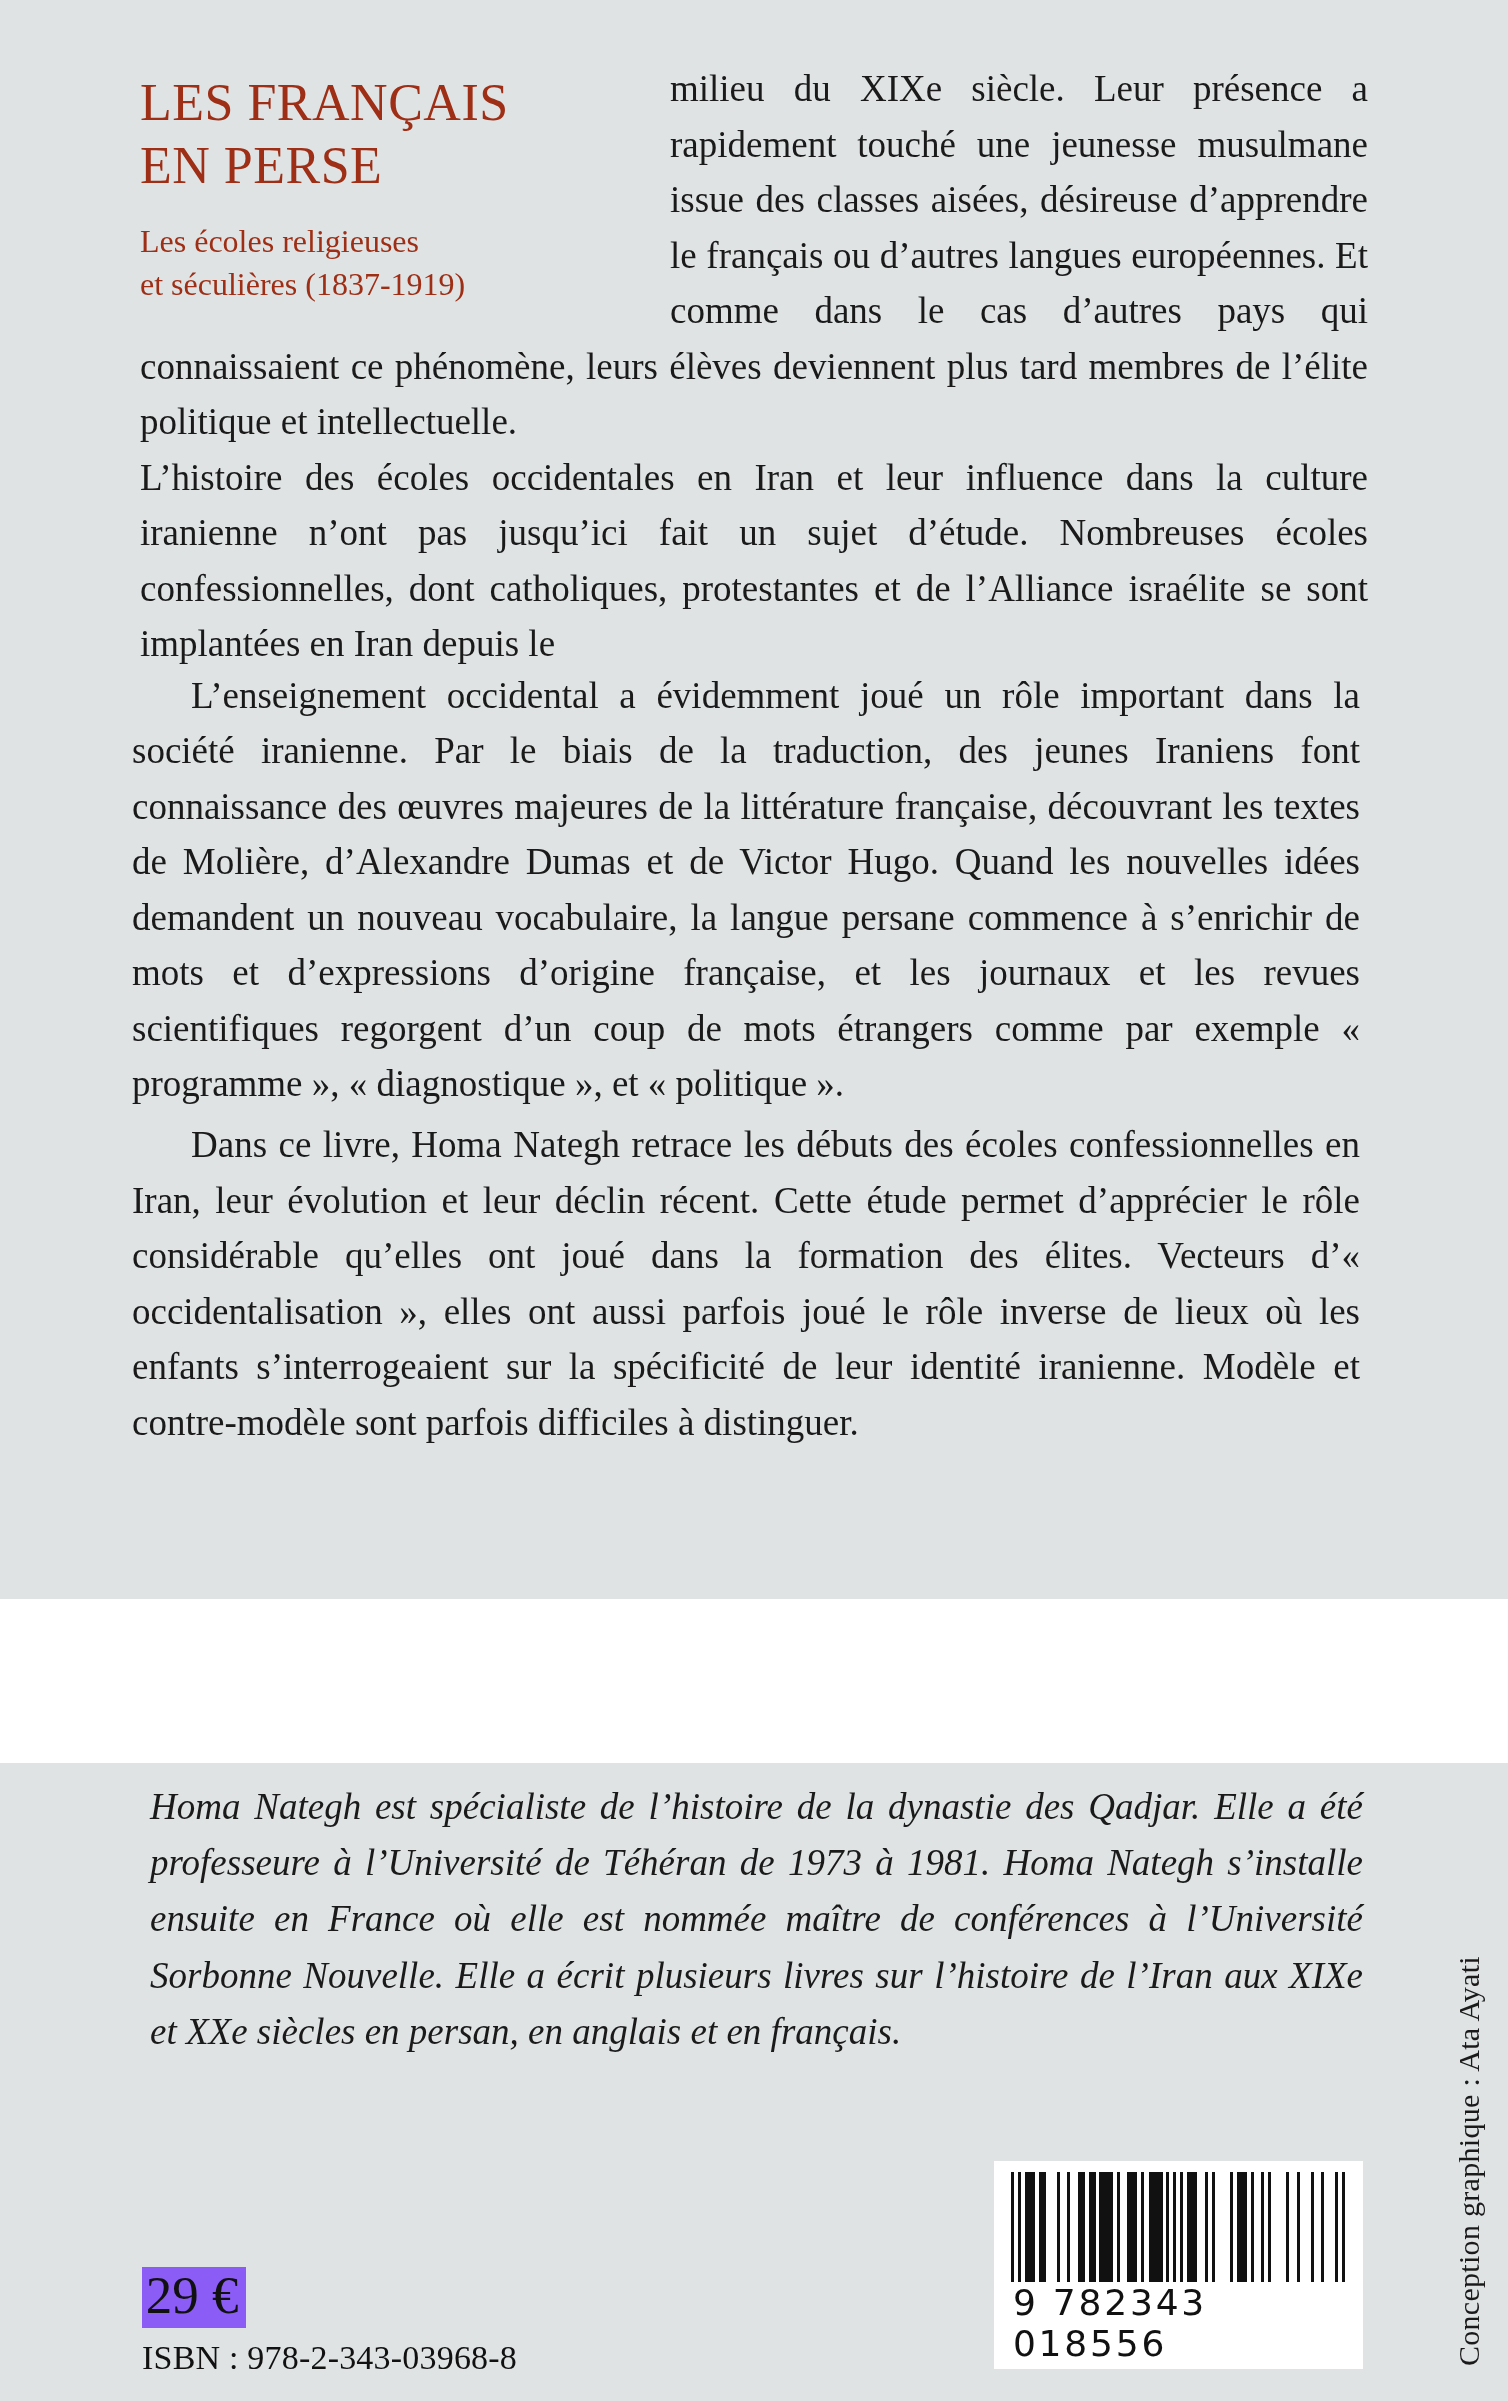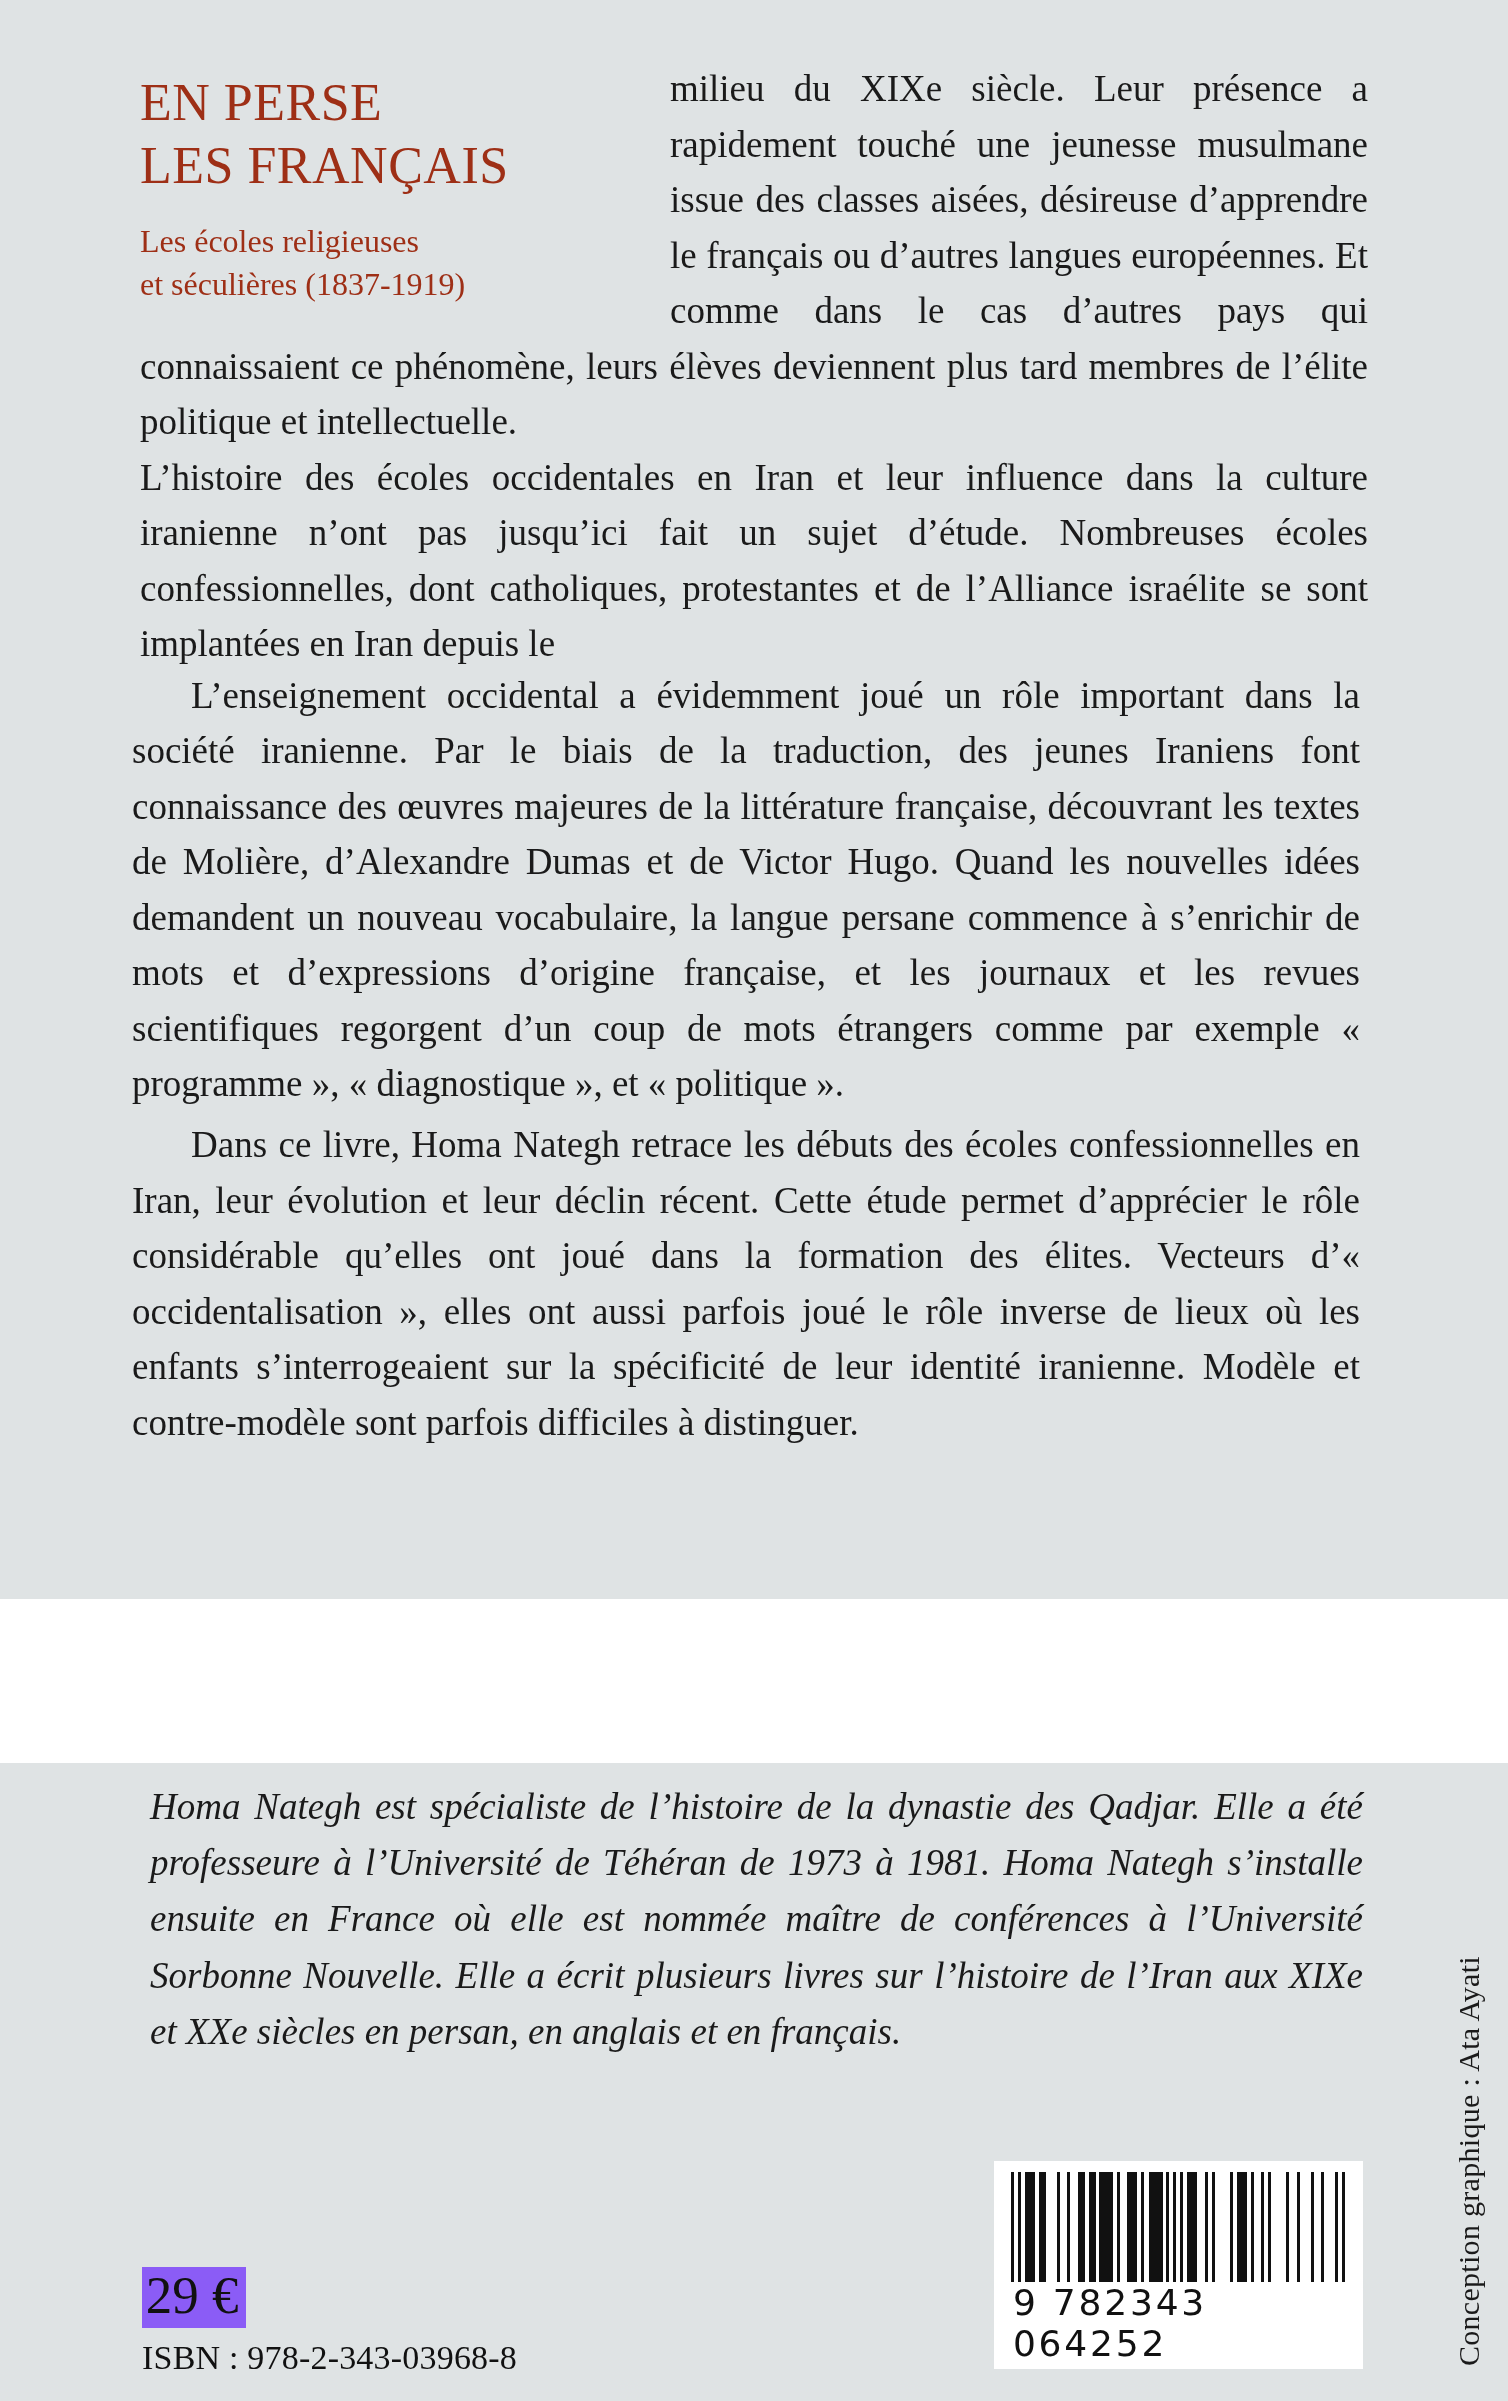--- a/index.html
+++ b/index.html
@@ -178,22 +178,22 @@
 <body>
 
 <div class="cover">
 
   <div class="white-band"></div>
 
   <div class="top-block">
 
     <div class="title-float">
       <div class="main-title">
+        <span class="t-line">LES FRANÇAIS</span>
         <span class="t-line">EN PERSE</span>
-        <span class="t-line">LES FRANÇAIS</span>
       </div>
       <div class="sub-title">
         <span class="s-line">Les écoles religieuses</span>
         <span class="s-line">et séculières (1837-1919)</span>
       </div>
     </div>
 
     <p class="blurb-p">milieu du XIXe siècle. Leur présence a rapidement touché une jeunesse musulmane issue des classes aisées, désireuse d’apprendre le français ou d’autres langues européennes. Et comme dans le cas d’autres pays qui connaissaient ce phénomène, leurs élèves deviennent plus tard membres de l’élite politique et intellectuelle.</p>
     <p class="blurb-p">L’histoire des écoles occidentales en Iran et leur influence dans la culture iranienne n’ont pas jusqu’ici fait un sujet d’étude. Nombreuses écoles confessionnelles, dont catholiques, protestantes et de l’Alliance israélite se sont implantées en Iran depuis le</p>
   </div>
@@ -242,17 +242,17 @@
         <i style="left: 240px; width: 3.3px; height: 115px;"></i>
         <i style="left: 250px; width: 3.3px; height: 115px;"></i>
         <i style="left: 257px; width: 3.3px; height: 115px;"></i>
         <i style="left: 275px; width: 3.3px; height: 115px;"></i>
         <i style="left: 286px; width: 3.3px; height: 115px;"></i>
         <i style="left: 300px; width: 3.3px; height: 115px;"></i>
         <i style="left: 310px; width: 3.3px; height: 115px;"></i>
         <i style="left: 324px; width: 3.3px; height: 142px;"></i>
         <i style="left: 331px; width: 3.3px; height: 142px;"></i>
       </div>
-    <div class="barcode-digits">9 782343 064252</div>
+    <div class="barcode-digits">9 782343 018556</div>
   </div>
 
 </div>
 
 
 </body></html>

